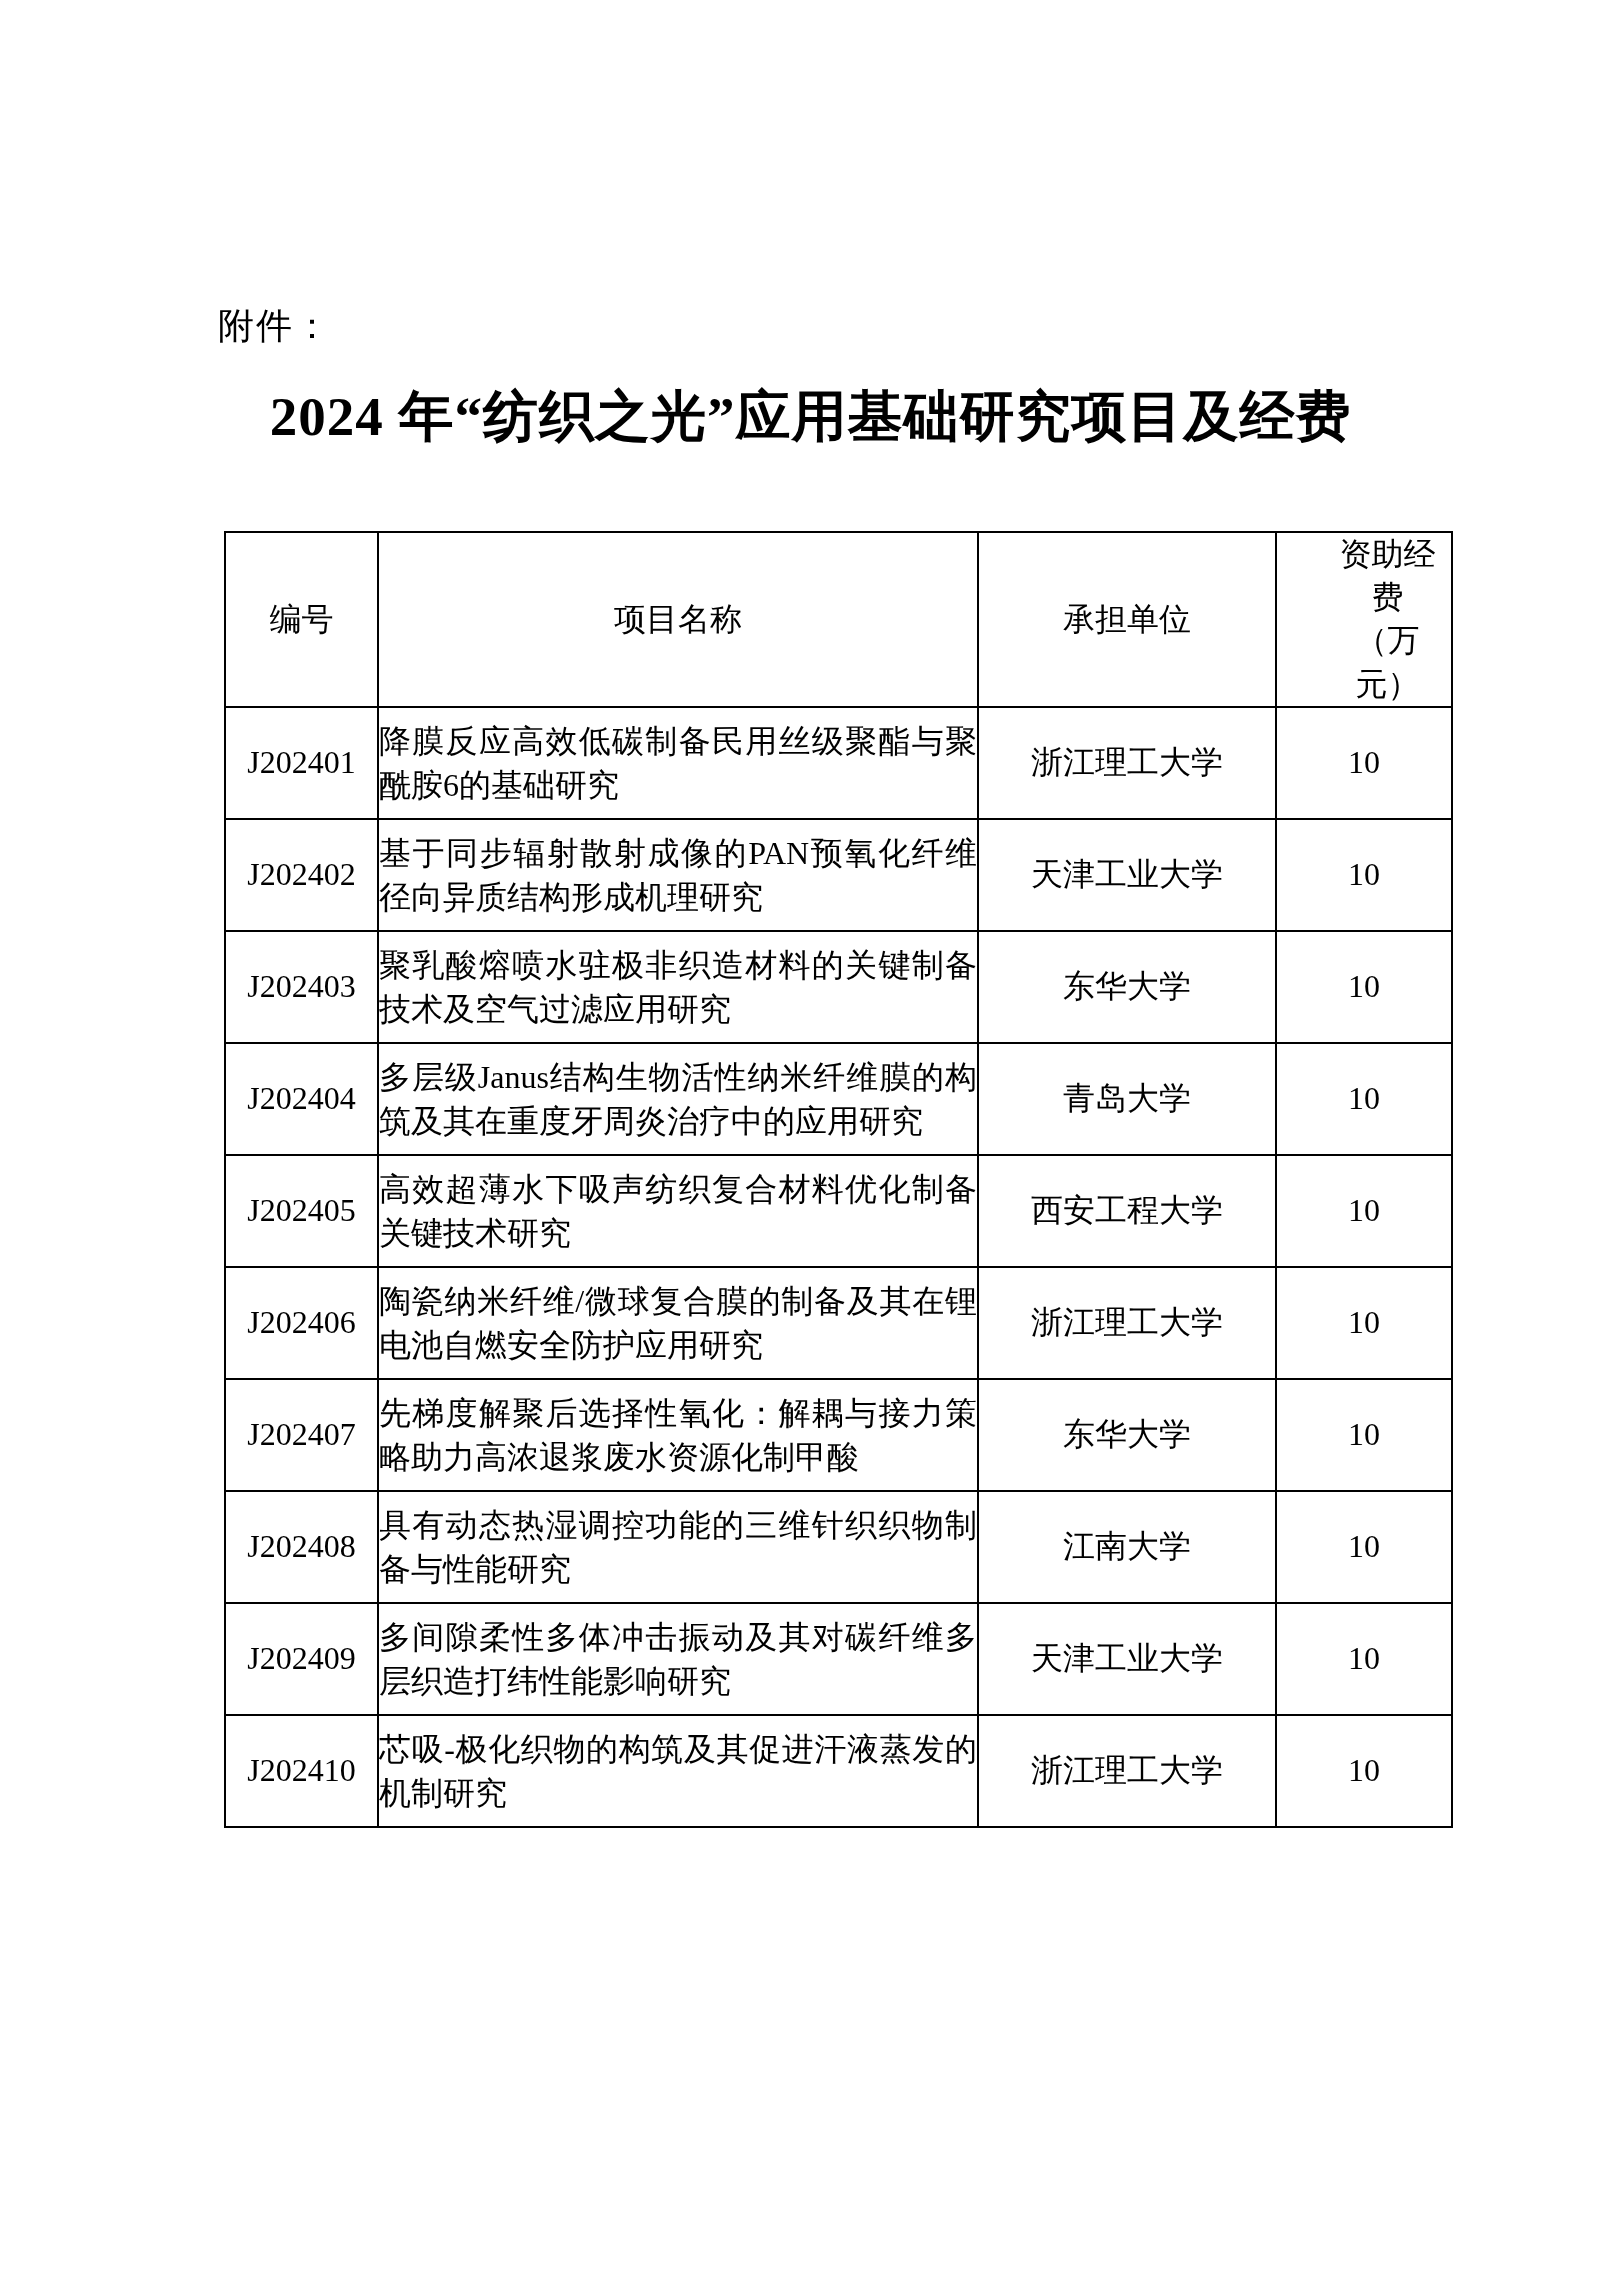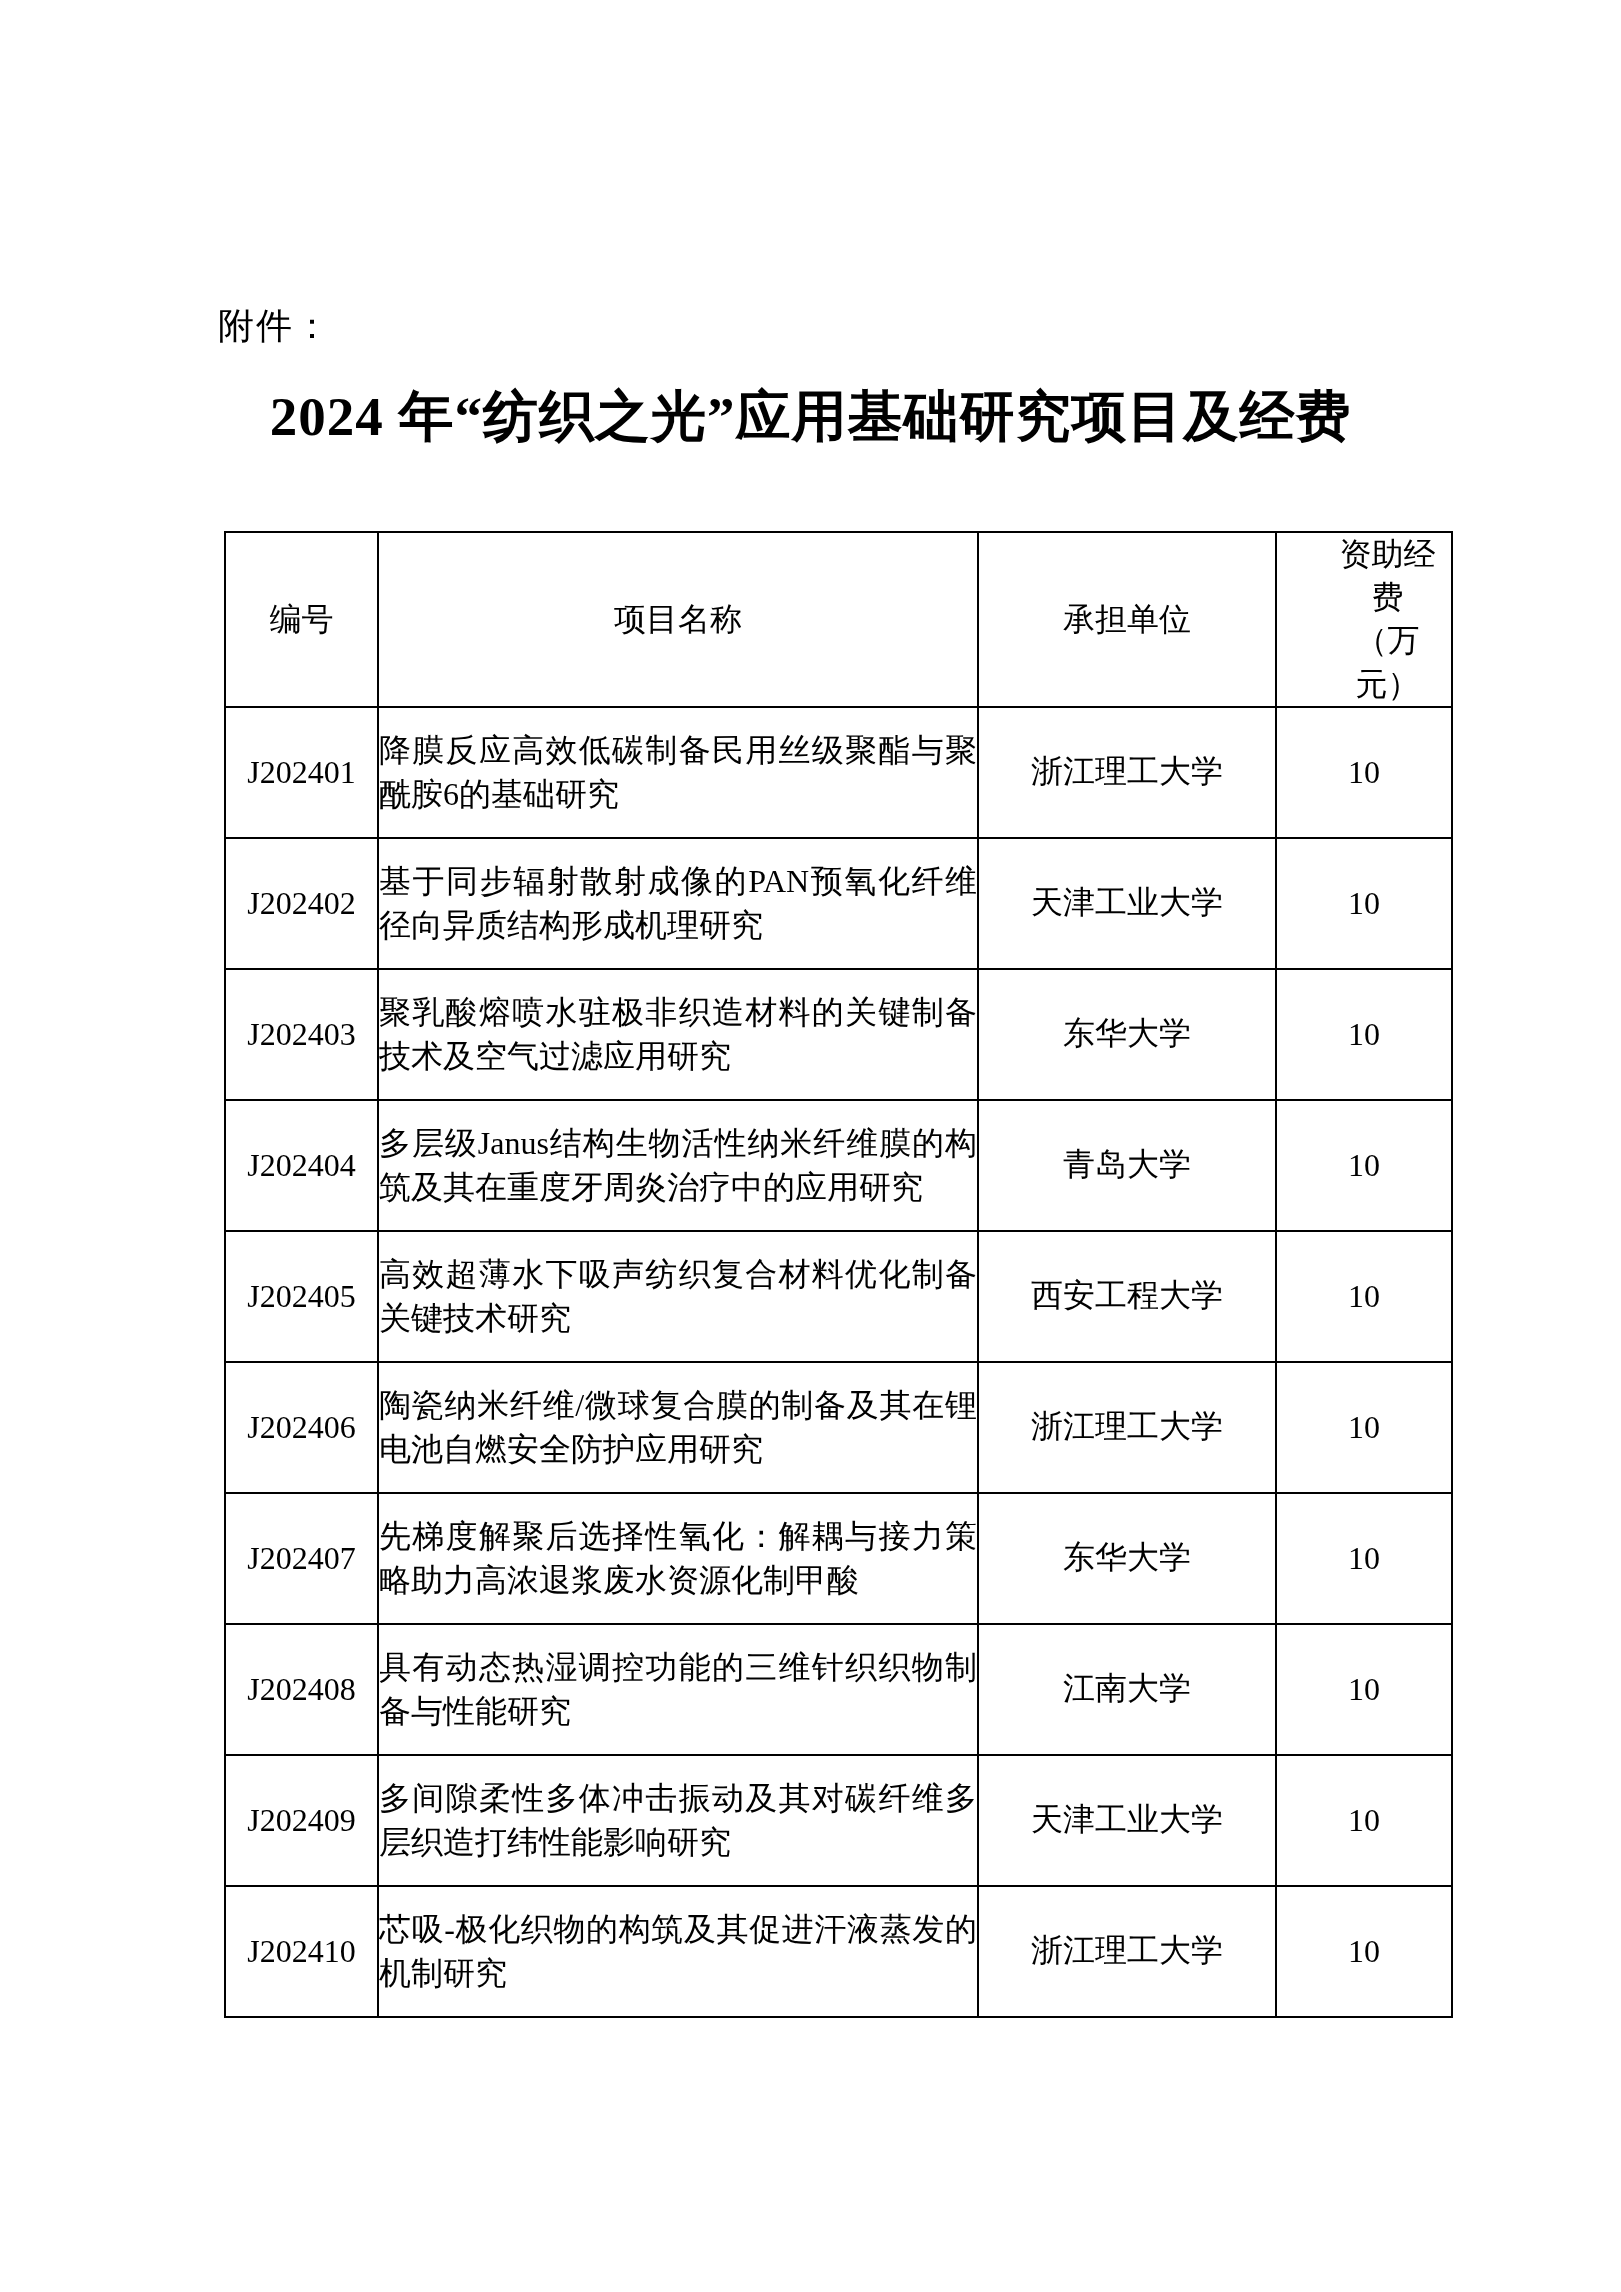--- a/index.html
+++ b/index.html
@@ -47,21 +47,21 @@
   .grant-table col.c3 { width: 298px; }
   .grant-table col.c4 { width: 176px; }
   .grant-table th, .grant-table td {
     border: 2px solid #000;
     font-weight: normal;
     font-size: 32px;
     vertical-align: middle;
     padding: 0;
   }
   .grant-table thead th { height: 98px; text-align: center; line-height: 1.35; }
-  .grant-table tbody tr { height: 131px; }
+  .grant-table tbody tr { height: 112px; }
   .cell-id, .cell-unit, .cell-fund { text-align: center; }
   .cell-name {
     text-align: justify;
     text-justify: inter-ideograph;
     padding: 0 7.8px;
     line-height: 1.38;
   }
   .fund-header-line { display: block; text-align: center; margin-left: 47px; }
 </style>
 </head>

